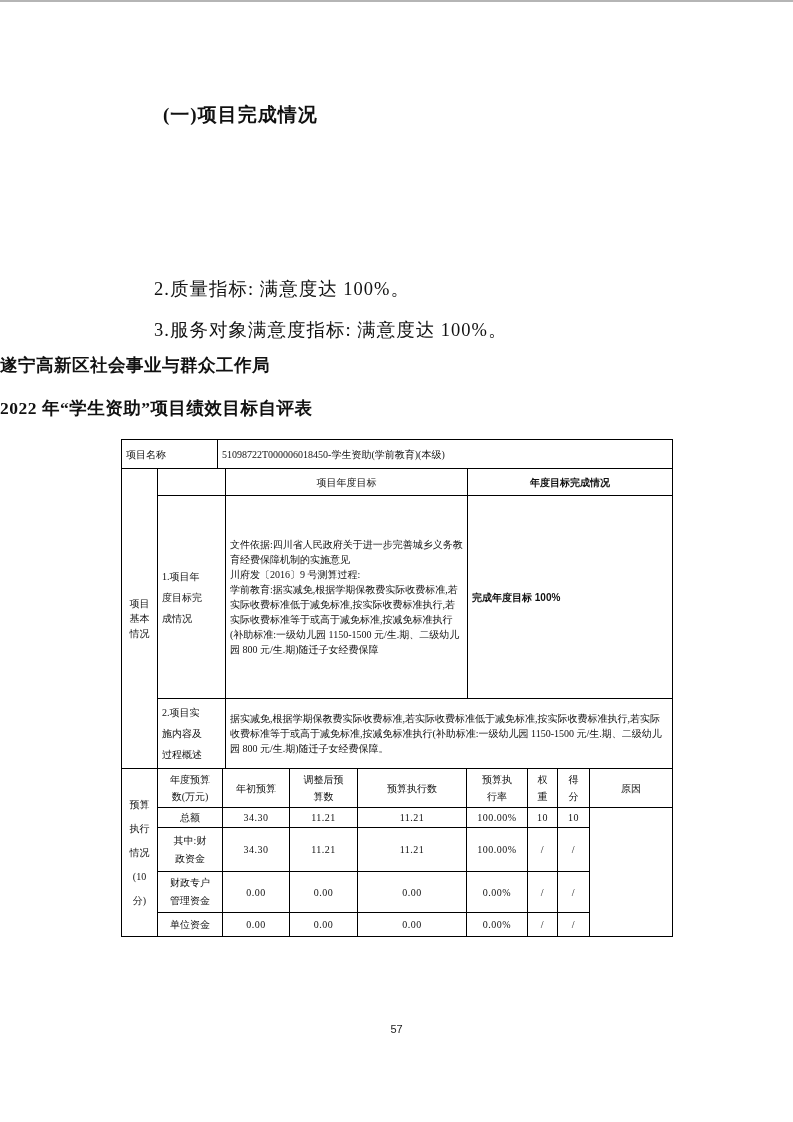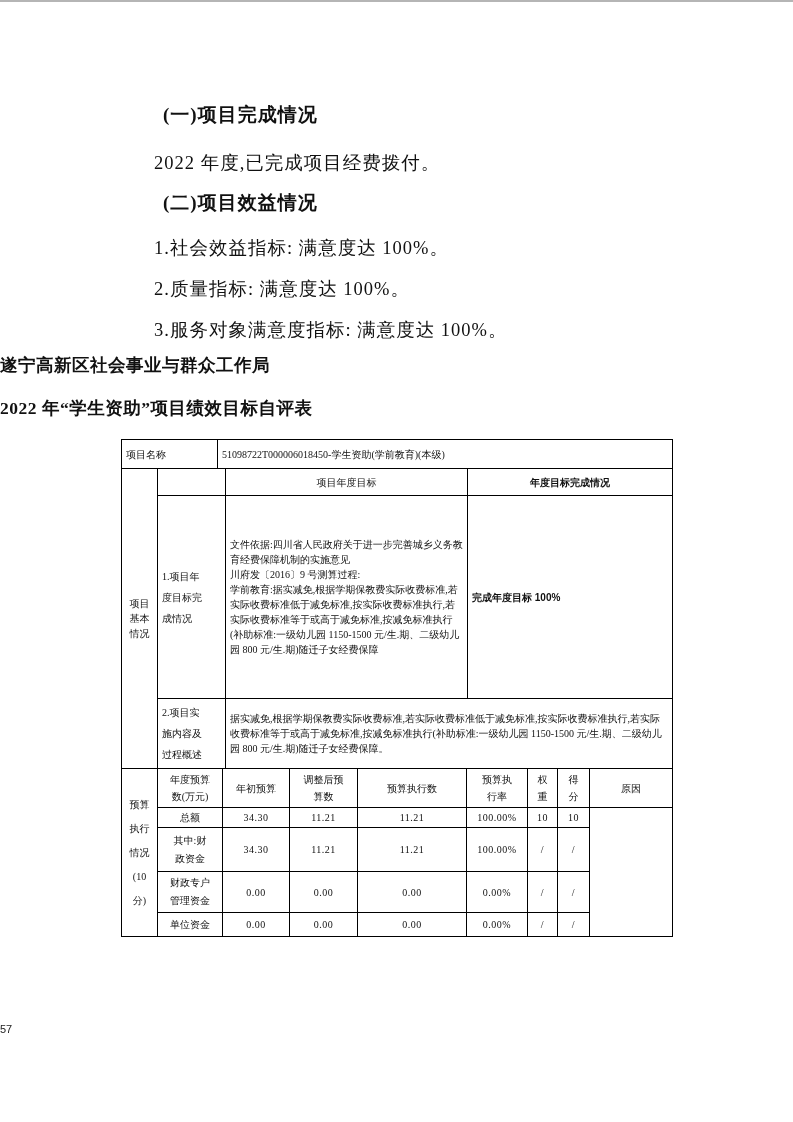--- a/index.html
+++ b/index.html
@@ -50,35 +50,32 @@
   }
   .pl8{padding-left:8px;}
   .tc{text-align:center;}
   .pre{white-space:pre-line;}
   .hei{font-family:"Liberation Sans","DejaVu Sans",sans-serif;font-weight:bold;font-size:12px;}
   .goal-text{line-height:22.4px;padding:0 6px;}
   .impl-text{line-height:23px;padding:0 6px;}
   .vlabel{text-align:center;line-height:26px;padding:0 1px;margin-left:28px;}
   .num{text-align:center;letter-spacing:0.5px;}
   .pageno{
-    left:0;top:1021px;width:793px;text-align:left;
+    left:0;top:1021px;width:793px;text-align:center;
     font-size:11px;
     font-family:"Liberation Sans","DejaVu Sans",sans-serif;
     color:#222;
   }
 </style>
 </head>
 <body>
 
 <div class="page">
 
   <div class="abs h1" style="top:100px">(一)项目完成情况</div>
-  <div class="abs body-line" style="top:148px">2022 年度,已完成项目经费拨付。</div>
-  <div class="abs h1" style="top:188px">(二)项目效益情况</div>
-  <div class="abs body-line" style="top:233px">1.社会效益指标: 满意度达 100%。</div>
   <div class="abs body-line" style="top:274px">2.质量指标: 满意度达 100%。</div>
   <div class="abs body-line" style="top:315px">3.服务对象满意度指标: 满意度达 100%。</div>
 
   <div class="abs center-title" style="top:351px">遂宁高新区社会事业与群众工作局</div>
   <div class="abs center-title" style="top:394px">2022 年“学生资助”项目绩效目标自评表</div>
 
   <div class="abs tables">
 
     <table class="doc">
       <colgroup>

